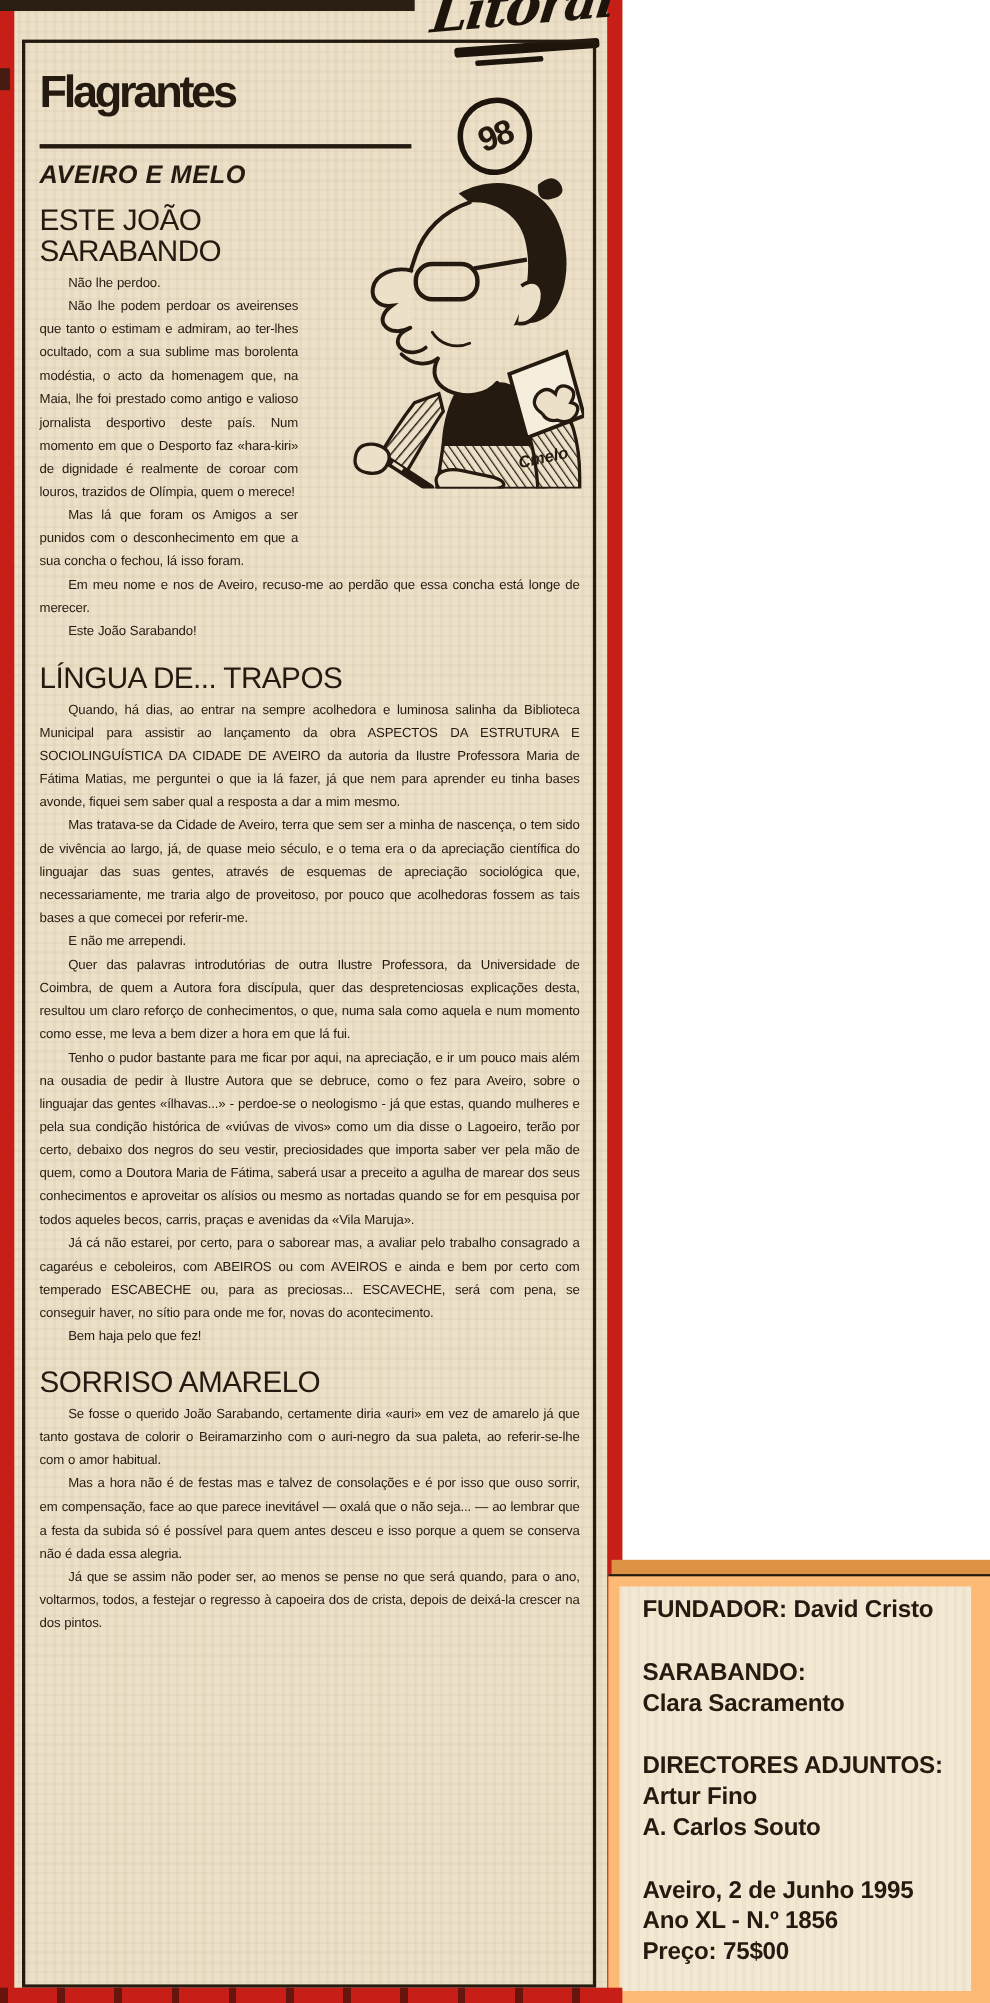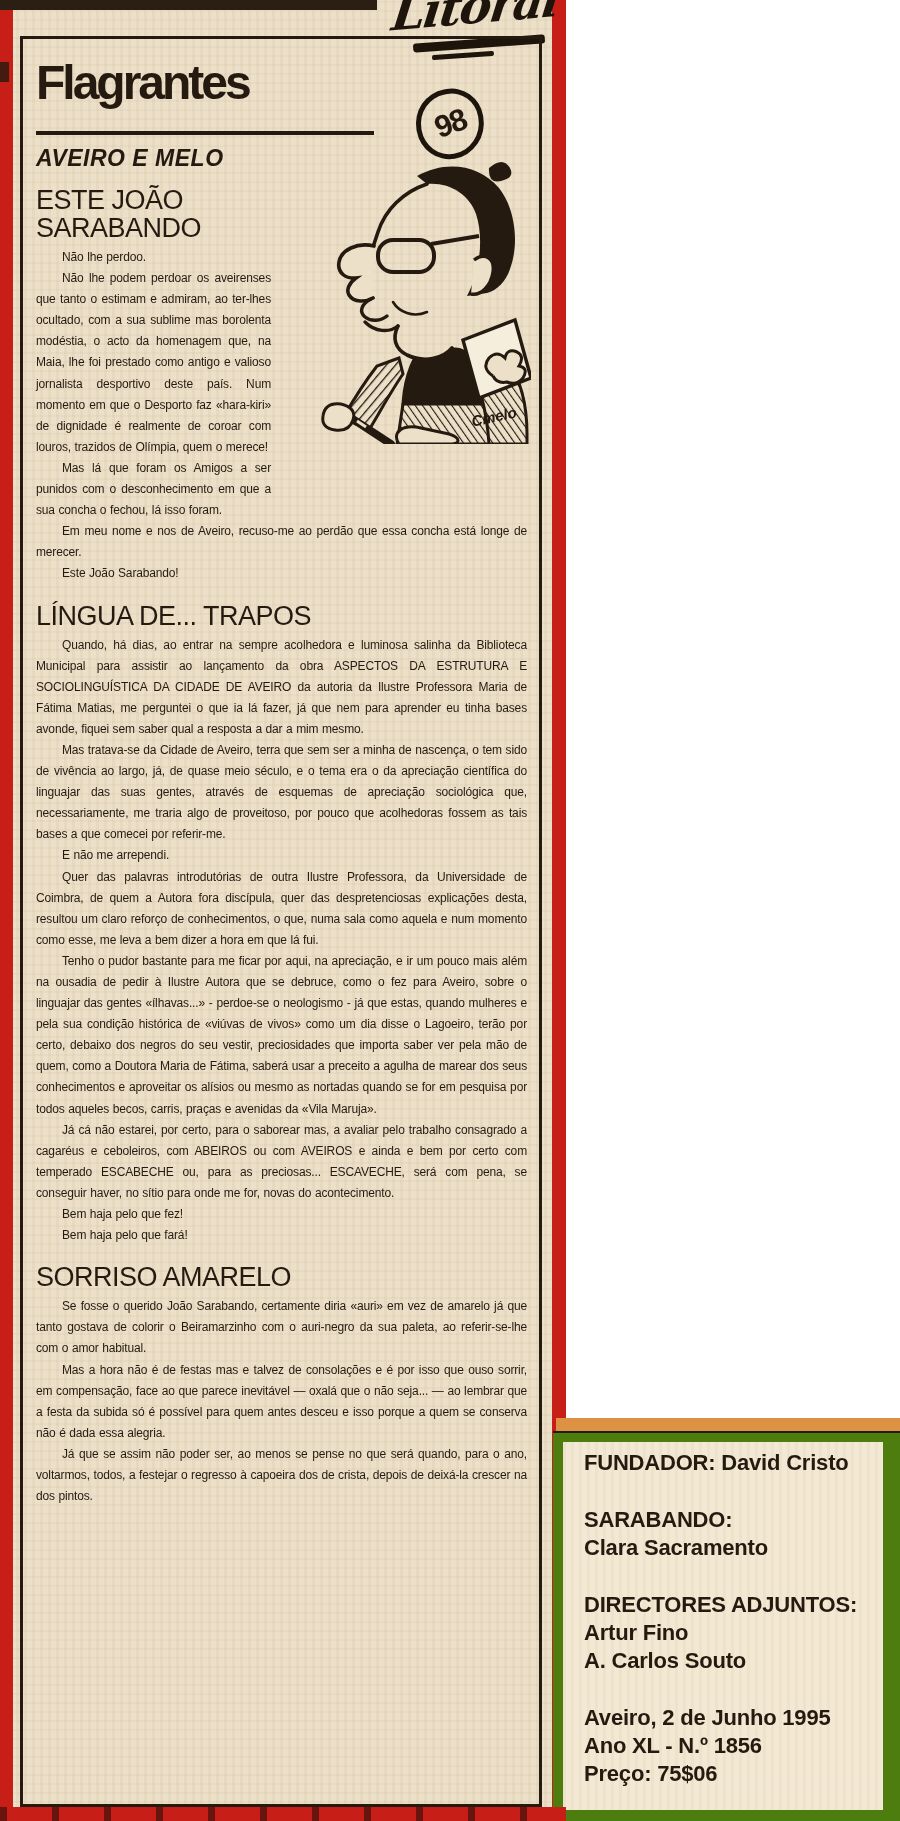--- a/index.html
+++ b/index.html
@@ -21,21 +21,21 @@
   .mast-bar{position:absolute;left:0;top:0;width:377px;height:10px;background:#2a1f12;}
   .mast-script{position:absolute;left:392px;top:-22px;font-family:"DejaVu Serif",serif;
         font-style:italic;font-weight:bold;font-size:48px;letter-spacing:-2px;color:#1d140c;
         transform:rotate(-5deg) skewX(-12deg);}
   .mast-u1{position:absolute;left:413px;top:39px;width:132px;height:9px;background:#1d140c;transform:rotate(-4deg);border-radius:3px;}
   .mast-u2{position:absolute;left:432px;top:53px;width:62px;height:5px;background:#1d140c;transform:rotate(-4deg);border-radius:2px;}
 
   .frame{position:absolute;left:20px;top:36px;width:522px;height:1771px;box-sizing:border-box;
         border:3px solid #241a10;padding:8px 12px 0 13px;overflow:hidden;}
 
-  .col-title{font-size:48px;line-height:68px;font-weight:700;letter-spacing:-3px;margin:2px 0 0;}
+  .col-title{font-size:41px;line-height:68px;font-weight:700;letter-spacing:-3px;margin:2px 0 0;}
   .title-rule{width:338px;height:4px;background:#241a10;margin:14px 0 0;}
   .byline{font-size:23px;font-weight:600;font-style:italic;letter-spacing:.5px;margin:10px 0 0;}
   .issue-badge{position:absolute;left:393px;top:50px;width:58px;height:60px;border:5px solid #1d140c;
         border-radius:50% 46% 52% 48%;transform:rotate(-10deg);display:flex;align-items:center;justify-content:center;}
   .issue-badge span{font-size:31px;font-weight:700;transform:rotate(-10deg);letter-spacing:-2px;}
 
   .article{margin-top:14px;}
   .sec h2{font-size:27px;line-height:28px;font-weight:400;letter-spacing:-.5px;margin:0 0 5px;}
   .sec{margin-top:17px;}
   .sec:first-child{margin-top:0;}
@@ -43,21 +43,21 @@
         letter-spacing:-.15px;word-spacing:.4px;}
 
   .cartoon{float:right;width:252px;height:352px;margin:-34px -6px 0 10px;position:relative;}
   .cartoon svg{display:block;}
   .cartoon-sig{position:absolute;right:16px;top:256px;font-size:15px;font-weight:600;font-style:italic;
         transform:rotate(-12deg);color:#241a10;}
 
   
   .info-wrap{position:absolute;left:553px;top:1418px;width:347px;height:403px;}
   .info-orange{position:absolute;left:3px;top:0;width:344px;height:19px;background:#dd9243;}
-  .info-red{position:absolute;left:0;top:13px;width:347px;height:390px;background:#4d7c0f;border-top:2px solid #241a10;box-sizing:border-box;}
+  .info-red{position:absolute;left:0;top:13px;width:347px;height:390px;background:#fdba74;border-top:2px solid #241a10;box-sizing:border-box;}
   .info-paper{position:absolute;left:10px;top:9px;right:17px;bottom:11px;
         background:
           repeating-linear-gradient(90deg, rgba(170,130,80,.06) 0 3px, rgba(0,0,0,0) 3px 8px),
           #f2e8d3;
         padding:7px 0 0 21px;box-sizing:border-box;border-radius:0 0 0 4px;}
   .ib-line{font-size:22px;font-weight:700;line-height:28px;letter-spacing:-.2px;}
   .ib-gap{margin-top:29px;}
 </style>
 </head>
 <body>
@@ -144,21 +144,20 @@
 
         <div class="sec">
           <h2>LÍNGUA DE... TRAPOS</h2>
           <p>Quando, há dias, ao entrar na sempre acolhedora e luminosa salinha da Biblioteca Municipal para assistir ao lançamento da obra ASPECTOS DA ESTRUTURA E SOCIOLINGUÍSTICA DA CIDADE DE AVEIRO da autoria da Ilustre Professora Maria de Fátima Matias, me perguntei o que ia lá fazer, já que nem para aprender eu tinha bases avonde, fiquei sem saber qual a resposta a dar a mim mesmo.</p>
           <p>Mas tratava-se da Cidade de Aveiro, terra que sem ser a minha de nascença, o tem sido de vivência ao largo, já, de quase meio século, e o tema era o da apreciação científica do linguajar das suas gentes, através de esquemas de apreciação sociológica que, necessariamente, me traria algo de proveitoso, por pouco que acolhedoras fossem as tais bases a que comecei por referir-me.</p>
           <p>E não me arrependi.</p>
           <p>Quer das palavras introdutórias de outra Ilustre Professora, da Universidade de Coimbra, de quem a Autora fora discípula, quer das despretenciosas explicações desta, resultou um claro reforço de conhecimentos, o que, numa sala como aquela e num momento como esse, me leva a bem dizer a hora em que lá fui.</p>
           <p>Tenho o pudor bastante para me ficar por aqui, na apreciação, e ir um pouco mais além na ousadia de pedir à Ilustre Autora que se debruce, como o fez para Aveiro, sobre o linguajar das gentes «ílhavas...» - perdoe-se o neologismo - já que estas, quando mulheres e pela sua condição histórica de «viúvas de vivos» como um dia disse o Lagoeiro, terão por certo, debaixo dos negros do seu vestir, preciosidades que importa saber ver pela mão de quem, como a Doutora Maria de Fátima, saberá usar a preceito a agulha de marear dos seus conhecimentos e aproveitar os alísios ou mesmo as nortadas quando se for em pesquisa por todos aqueles becos, carris, praças e avenidas da «Vila Maruja».</p>
           <p>Já cá não estarei, por certo, para o saborear mas, a avaliar pelo trabalho consagrado a cagaréus e ceboleiros, com ABEIROS ou com AVEIROS e ainda e bem por certo com temperado ESCABECHE ou, para as preciosas... ESCAVECHE, será com pena, se conseguir haver, no sítio para onde me for, novas do acontecimento.</p>
           <p>Bem haja pelo que fez!</p>
-          <p>Bem haja pelo que fará!</p>
         </div>
 
         <div class="sec">
           <h2>SORRISO AMARELO</h2>
           <p>Se fosse o querido João Sarabando, certamente diria «auri» em vez de amarelo já que tanto gostava de colorir o Beiramarzinho com o auri-negro da sua paleta, ao referir-se-lhe com o amor habitual.</p>
           <p>Mas a hora não é de festas mas e talvez de consolações e é por isso que ouso sorrir, em compensação, face ao que parece inevitável — oxalá que o não seja... — ao lembrar que a festa da subida só é possível para quem antes desceu e isso porque a quem se conserva não é dada essa alegria.</p>
           <p>Já que se assim não poder ser, ao menos se pense no que será quando, para o ano, voltarmos, todos, a festejar o regresso à capoeira dos de crista, depois de deixá-la crescer na dos pintos.</p>
 
         </div>
 
@@ -173,18 +172,18 @@
     <div class="info-red">
       <div class="info-paper">
         <div class="ib-line">FUNDADOR: David Cristo</div>
         <div class="ib-line ib-gap">SARABANDO:</div>
         <div class="ib-line">Clara Sacramento</div>
         <div class="ib-line ib-gap">DIRECTORES ADJUNTOS:</div>
         <div class="ib-line">Artur Fino</div>
         <div class="ib-line">A. Carlos Souto</div>
         <div class="ib-line ib-gap">Aveiro, 2 de Junho  1995</div>
         <div class="ib-line">Ano XL - N.º 1856</div>
-        <div class="ib-line">Preço: 75$06</div>
+        <div class="ib-line">Preço: 75$00</div>
       </div>
     </div>
   </div>
 
 </div>
 
 </body></html>

